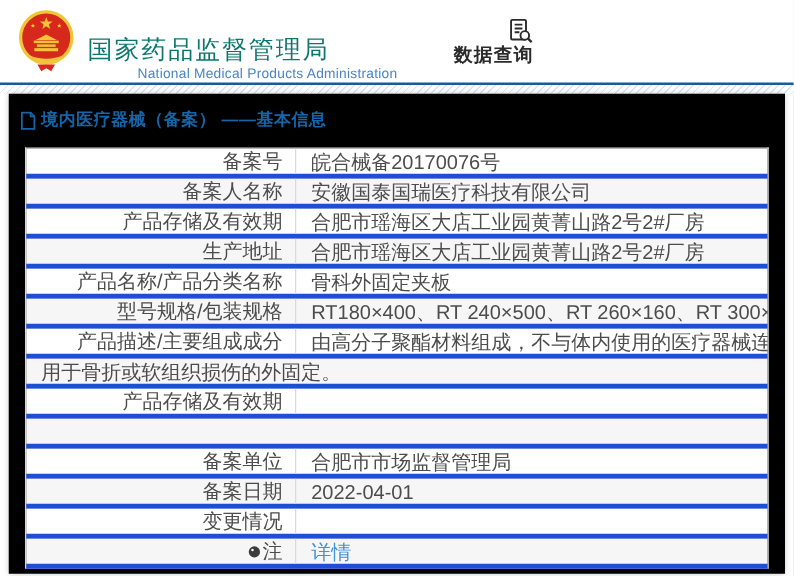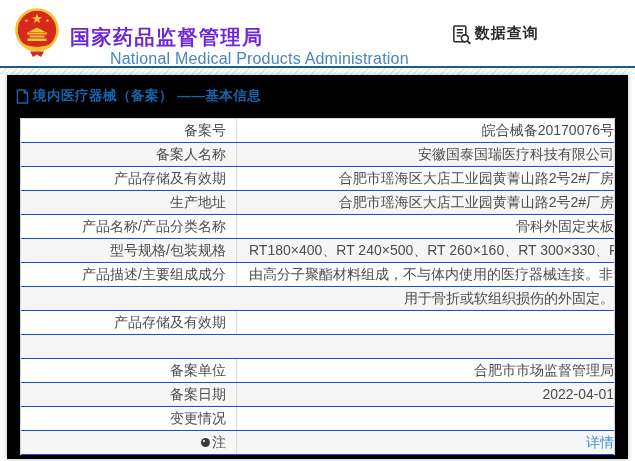--- a/index.html
+++ b/index.html
@@ -4,47 +4,47 @@
 <style>
   * { margin:0; padding:0; box-sizing:border-box; }
   html,body { width:635px; height:461px; background:#fff; overflow:hidden;
     font-family:"Liberation Sans","DejaVu Sans",sans-serif; }
 
   
   .site-header { display:flex; align-items:center; height:66px; padding-left:13px; background:#fff; }
   .brand { display:flex; align-items:center; cursor:pointer; }
   .emblem { width:48px; height:50px; flex-shrink:0; }
   .brand-text { margin-left:9px; }
-  .brand-cn { font-size:20px; font-weight:bold; color:#6d28d9; letter-spacing:1.5px; line-height:26px;margin-top:25px; }
-  .brand-en { font-size:16px; color:#4a84c4; letter-spacing:0.2px;padding-left:40px; }
-  .nav-query { display:flex; align-items:flex-start; margin-left:42px; margin-top:2px; cursor:pointer; }
+  .brand-cn { font-size:20px; font-weight:normal; color:#0f766e; letter-spacing:1.5px; line-height:26px;margin-top:25px; }
+  .brand-en { font-size:11px; color:#4a84c4; letter-spacing:0.2px;padding-left:40px; }
+  .nav-query { display:flex; align-items:flex-end; margin-left:42px; margin-top:2px; cursor:pointer;flex-direction:column; }
   .nav-query svg { width:21px; height:21px; }
   .nav-query-label { font-size:15px; font-weight:600; color:#2b2b2b; margin-left:3px; letter-spacing:1px; }
 
   
   .blue-rule { height:2px; background:#1d5a8f; }
   .hatch-band { height:7px;
     background:repeating-linear-gradient(135deg,#d8e7f3 0,#d8e7f3 1px,#ffffff 1px,#ffffff 4px); }
 
   
   .content { margin:0 7px; background:#000000; min-height:384px; padding-top:12px;
     box-shadow:0 0 5px rgba(110,110,110,.45); }
   .section-title { display:flex; align-items:center; margin-left:9px; }
   .section-title svg { width:13px; height:15px; margin-right:4px; }
   .section-title-text { font-size:13.5px; font-weight:bold; color:#1565ab; letter-spacing:0.5px; }
 
   
   .info-table { margin:13px 13px 0 13px; border:1px solid #d6d6d6; border-bottom:none; }
-  .t-row { display:flex; height:24px; line-height:23px; font-size:14px; color:#4c4c4c;
-    border-bottom:1px solid #1d4ed8; background:#fff; }
+  .t-row { display:flex; height:24px; line-height:23px; font-size:16px; color:#4c4c4c;
+    border-bottom:4px solid #1d4ed8; background:#fff; }
   .t-row.alt { background:#f6f6f6; }
   .t-label { width:216px; flex-shrink:0; text-align:right; padding-right:10px;
     border-right:1px solid #dadada; color:#4c4c4c;
     display:flex; justify-content:flex-end; align-items:center; }
-  .t-value { flex:1; padding-left:12px; white-space:nowrap; overflow:hidden;text-align:right; }
+  .t-value { flex:1; padding-left:12px; white-space:nowrap; overflow:hidden; }
   .detail-link { color:#4393d8; text-decoration:none; cursor:pointer; }
   .note-dot { display:inline-block; width:9px; height:9px; background:#3b3b3b;
     border-radius:50%; margin-right:2px; position:relative; }
   .note-dot::after { content:""; position:absolute; left:2px; top:2px; width:2px; height:2px;
     background:#fff; border-radius:50%; }
 </style>
 </head>
 <body>
 
 <div class="site-header">

